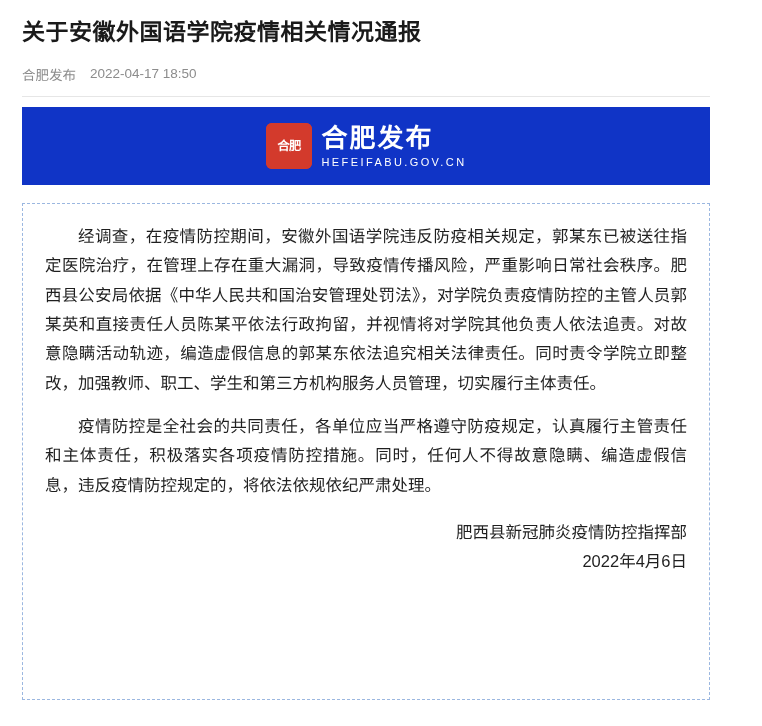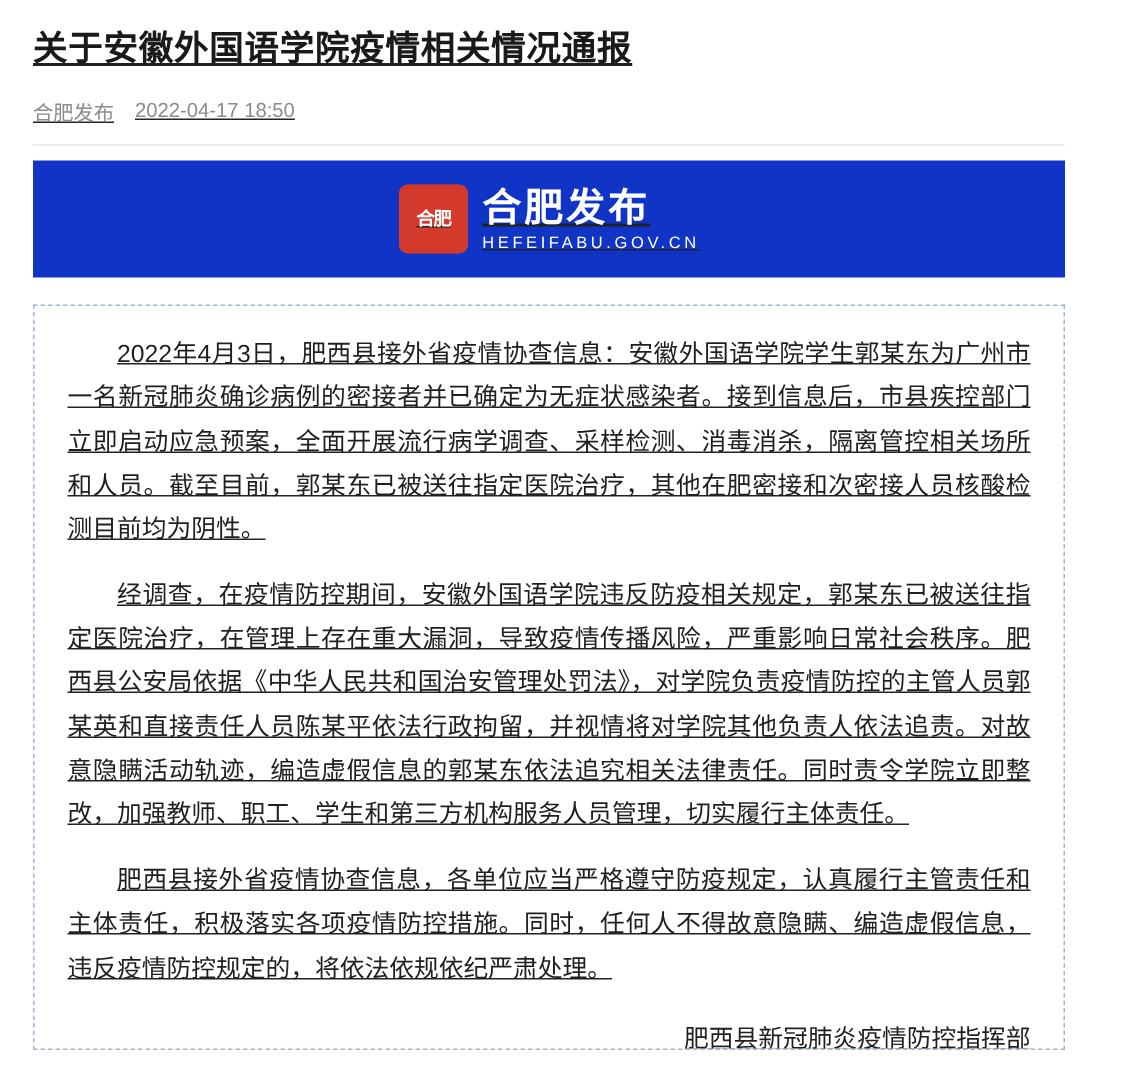--- a/index.html
+++ b/index.html
@@ -14,21 +14,20 @@
     font-family: "Liberation Sans", "DejaVu Sans", sans-serif;
     color: #222222;
     overflow: hidden;
   }
   .page {
     position: relative;
     width: 732px;
     height: 726px;
     box-sizing: border-box;
     padding: 0 22px;
-    text-decoration: underline;
   }
   .article-title {
     font-size: 23px;
     font-weight: bold;
     color: #1a1a1a;
     letter-spacing: 0.5px;
     line-height: 1.3;
     padding-top: 18px;
     margin: 0;
   }
@@ -154,23 +153,22 @@
         <span>合肥</span>
       </div>
       <div class="banner-texts">
         <div class="banner-cn">合肥发布</div>
         <div class="banner-en">HEFEIFABU.GOV.CN</div>
       </div>
     </div>
   </div>
 
   <div class="content-box">
-    <p class="para">2022年4月3日，肥西县接外省疫情协查信息：安徽外国语学院学生郭某东为广州市一名新冠肺炎确诊病例的密接者并已确定为无症状感染者。接到信息后，市县疾控部门立即启动应急预案，全面开展流行病学调查、采样检测、消毒消杀，隔离管控相关场所和人员。截至目前，郭某东已被送往指定医院治疗，其他在肥密接和次密接人员核酸检测目前均为阴性。</p>
     <p class="para">经调查，在疫情防控期间，安徽外国语学院违反防疫相关规定，郭某东已被送往指定医院治疗，在管理上存在重大漏洞，导致疫情传播风险，严重影响日常社会秩序。肥西县公安局依据《中华人民共和国治安管理处罚法》，对学院负责疫情防控的主管人员郭某英和直接责任人员陈某平依法行政拘留，并视情将对学院其他负责人依法追责。对故意隐瞒活动轨迹，编造虚假信息的郭某东依法追究相关法律责任。同时责令学院立即整改，加强教师、职工、学生和第三方机构服务人员管理，切实履行主体责任。</p>
-    <p class="para">肥西县接外省疫情协查信息，各单位应当严格遵守防疫规定，认真履行主管责任和主体责任，积极落实各项疫情防控措施。同时，任何人不得故意隐瞒、编造虚假信息，违反疫情防控规定的，将依法依规依纪严肃处理。</p>
+    <p class="para">疫情防控是全社会的共同责任，各单位应当严格遵守防疫规定，认真履行主管责任和主体责任，积极落实各项疫情防控措施。同时，任何人不得故意隐瞒、编造虚假信息，违反疫情防控规定的，将依法依规依纪严肃处理。</p>
 
     <div class="sign-block">
       <span class="sign-line">肥西县新冠肺炎疫情防控指挥部</span>
       <span class="sign-line">2022年4月6日</span>
     </div>
   </div>
 
 </div>
 
 </body></html>

